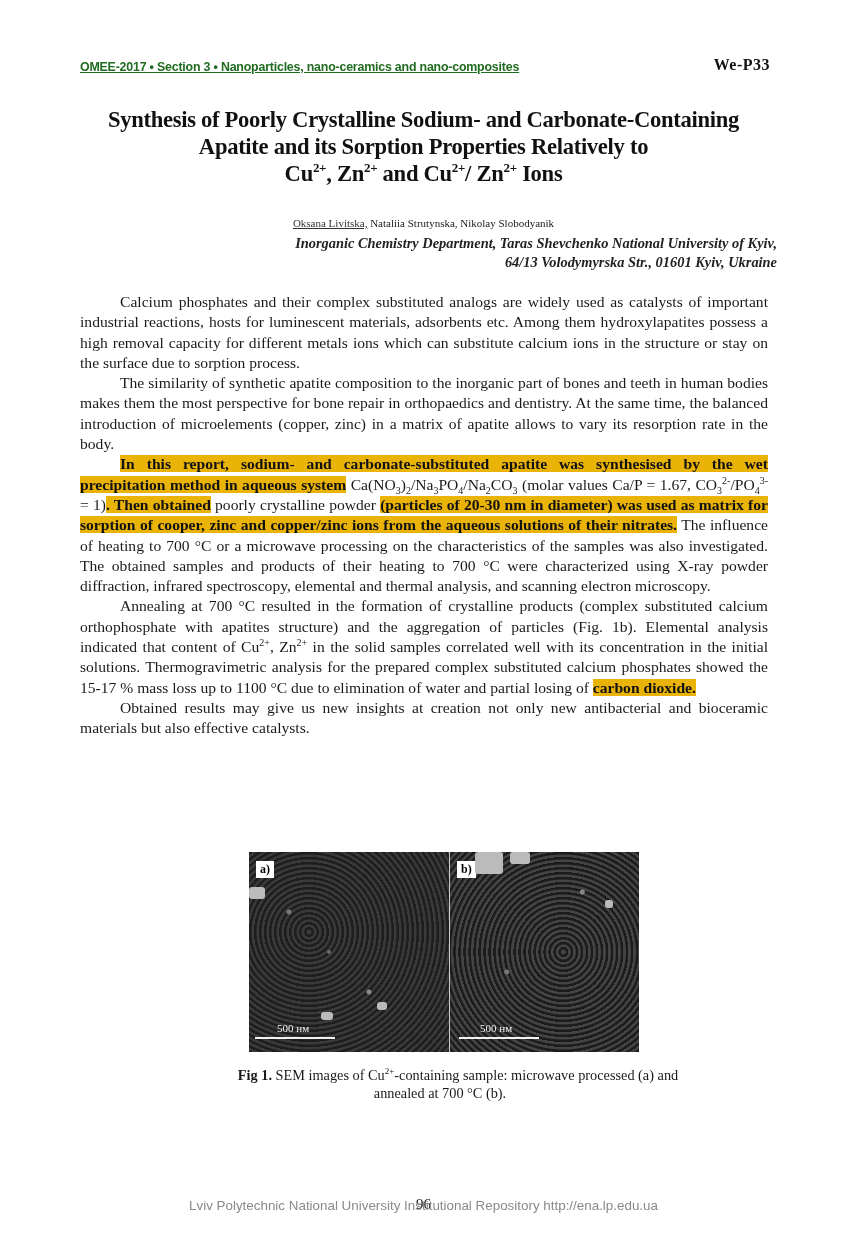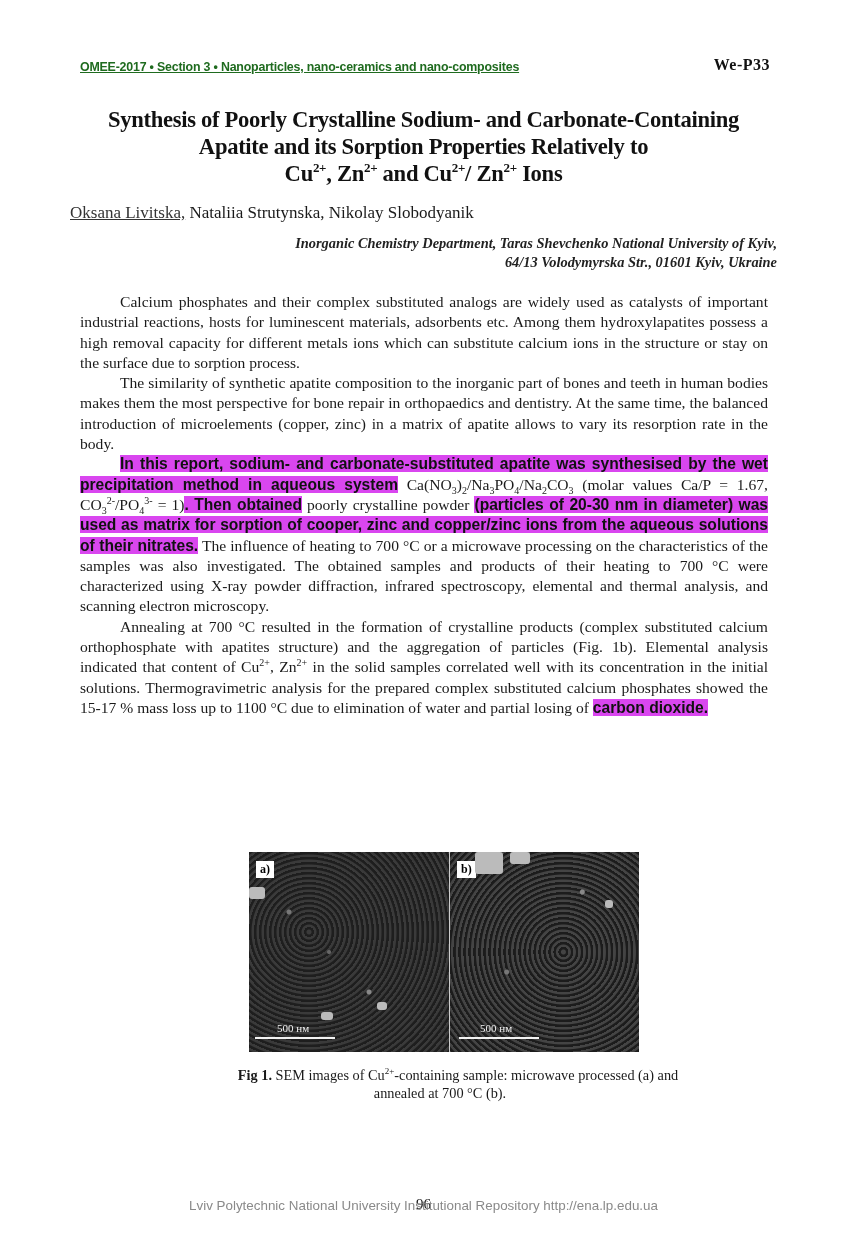--- a/index.html
+++ b/index.html
@@ -2,26 +2,26 @@
 <html><head>
 <meta charset="utf-8">
 <style>
   html, body { margin:0; padding:0; background:#ffffff; }
   body { width:847px; height:1240px; position:relative; overflow:hidden; font-family:"Liberation Serif", serif; color:#1a1a1a; }
   .header { position:absolute; left:80px; top:58px; width:690px; height:22px; }
   .header-left { position:absolute; left:0; top:2px; font-family:"Liberation Sans", sans-serif; font-weight:bold; font-size:12.4px; color:#1f6b1f; text-decoration:underline; letter-spacing:-0.2px; }
   .header-right { position:absolute; right:0; top:-2px; font-family:Liberation Serif, serif; font-weight:bold; font-size:16px; color:#111; letter-spacing:0.5px; }
   .title { position:absolute; left:70px; top:106px; width:707px; text-align:center; font-weight:bold; font-size:22.6px; line-height:27px; color:#111; letter-spacing:-0.3px; }
   .title sup { font-size:13px; line-height:0; vertical-align:super; }
-  .authors { position:absolute; left:70px; top:203px; width:707px; font-size:17px; }
+  .authors { position:absolute; left:70px; top:217px; width:707px; text-align:center; font-size:11px; }
   .authors .presenter { text-decoration:underline; color:#333; }
   .affil { position:absolute; left:70px; top:234px; width:707px; text-align:right; font-style:italic; font-size:14.4px; line-height:19px; color:#222;font-weight:bold; }
   .body { position:absolute; left:80px; top:292px; width:688px; font-size:15.6px; line-height:20.3px; text-align:justify; color:#1a1a1a; }
   .body p { margin:0; text-indent:40px; }
-  .hl { background:#d946ef; font-weight:bold; font-family:Liberation Sans, sans-serif; color:#111;margin-top:6px; }
+  .hl { background:#eab308; font-weight:bold; font-family:Liberation Serif, serif; color:#111;margin-top:6px; }
   .body sub, .body sup { font-size:10px; line-height:0; }
   .figure { position:absolute; left:249px; top:852px; width:390px; height:200px; background:#2a2a2a; display:flex; }
   .panel { position:relative; width:200px; height:200px; overflow:hidden;
     background:
       radial-gradient(circle at 20% 30%, #777 0 2px, transparent 3px),
       radial-gradient(circle at 60% 70%, #888 0 2px, transparent 3px),
       radial-gradient(circle at 40% 50%, #666 0 1.5px, transparent 2.5px),
       repeating-radial-gradient(circle at 30% 40%, #3a3a3a 0 2px, #1e1e1e 3px 5px),
       #2b2b2b;
   }
@@ -63,20 +63,21 @@
 <div class="affil">
   <div>Inorganic Chemistry Department, Taras Shevchenko National University of Kyiv,</div>
   <div>64/13 Volodymyrska Str., 01601 Kyiv, Ukraine</div>
 </div>
 
 <div class="body">
   <p>Calcium phosphates and their complex substituted analogs are widely used as catalysts of important industrial reactions, hosts for luminescent materials, adsorbents etc. Among them hydroxylapatites possess a high removal capacity for different metals ions which can substitute calcium ions in the structure or stay on the surface due to sorption process.</p>
   <p>The similarity of synthetic apatite composition to the inorganic part of bones and teeth in human bodies makes them the most perspective for bone repair in orthopaedics and dentistry. At the same time, the balanced introduction of microelements (copper, zinc) in a matrix of apatite allows to vary its resorption rate in the body.</p>
   <p><span class="hl">In this report, sodium- and carbonate-substituted apatite was synthesised by the wet precipitation method in aqueous system</span><span> Ca(NO</span><sub>3</sub><span>)</span><sub>2</sub><span>/Na</span><sub>3</sub><span>PO</span><sub>4</sub><span>/Na</span><sub>2</sub><span>CO</span><sub>3</sub><span> (molar values Ca/P = 1.67, CO</span><sub>3</sub><sup>2-</sup><span>/PO</span><sub>4</sub><sup>3-</sup><span> = 1)</span><span class="hl">. Then obtained</span><span> poorly crystalline powder </span><span class="hl">(particles of 20-30 nm in diameter) was used as matrix for sorption of cooper, zinc and copper/zinc ions from the aqueous solutions of their nitrates.</span><span> The influence of heating to 700 °C or a microwave processing on the characteristics of the samples was also investigated. The obtained samples and products of their heating to 700 °C were characterized using X-ray powder diffraction, infrared spectroscopy, elemental and thermal analysis, and scanning electron microscopy.</span></p>
   <p><span>Annealing at 700 °C resulted in the formation of crystalline products (complex substituted calcium orthophosphate with apatites structure) and the aggregation of particles (Fig. 1b). Elemental analysis indicated that content of Cu</span><sup>2+</sup><span>, Zn</span><sup>2+</sup><span> in the solid samples correlated well with its concentration in the initial solutions. Thermogravimetric analysis for the prepared complex substituted calcium phosphates showed the 15-17 % mass loss up to 1100 °C due to elimination of water and partial losing of </span><span class="hl">carbon dioxide.</span></p>
+  <p>Obtained results may give us new insights at creation not only new antibacterial and bioceramic materials but also effective catalysts.</p>
 </div>
 
 <div class="figure">
   <div class="panel a">
     <span class="lbl">a)</span>
     <div class="blob" style="left:0;top:35px;width:16px;height:12px;"></div>
 
     <div class="blob" style="left:128px;top:150px;width:10px;height:8px;"></div>
     <div class="blob" style="left:72px;top:160px;width:12px;height:8px;"></div>
     <span class="scale-text">500 нм</span>

